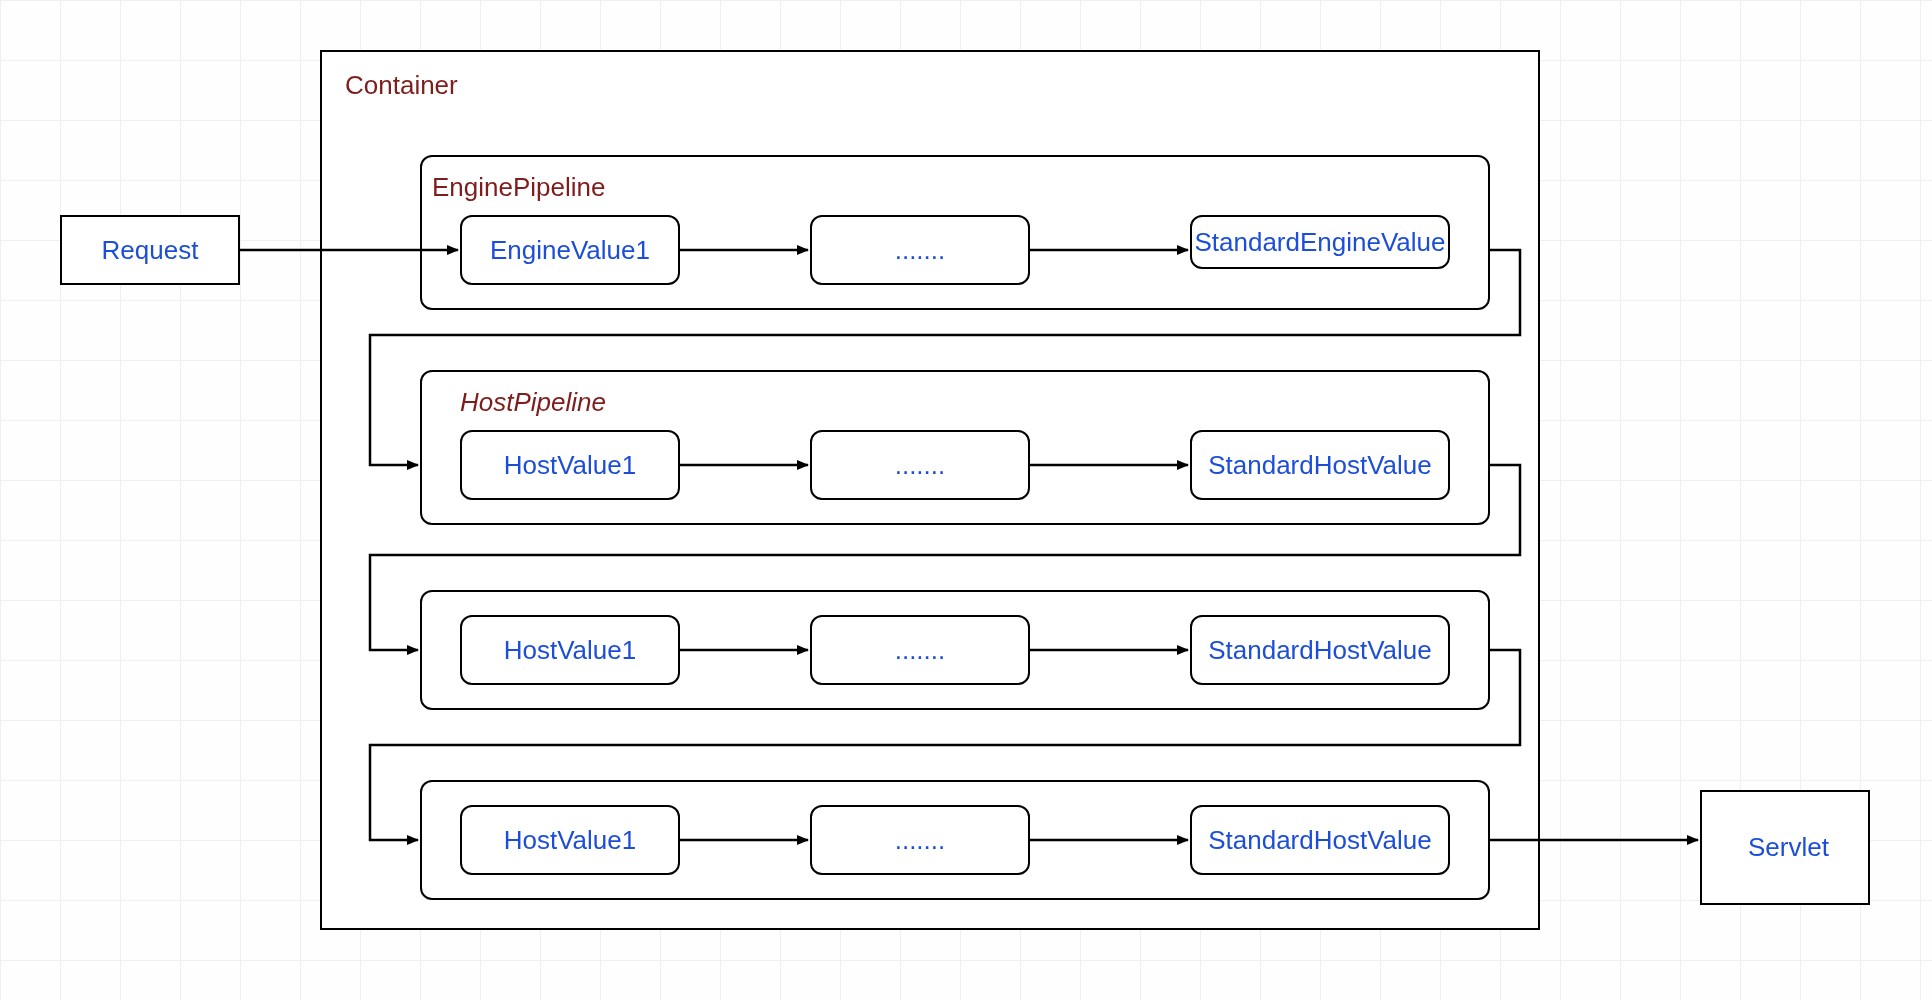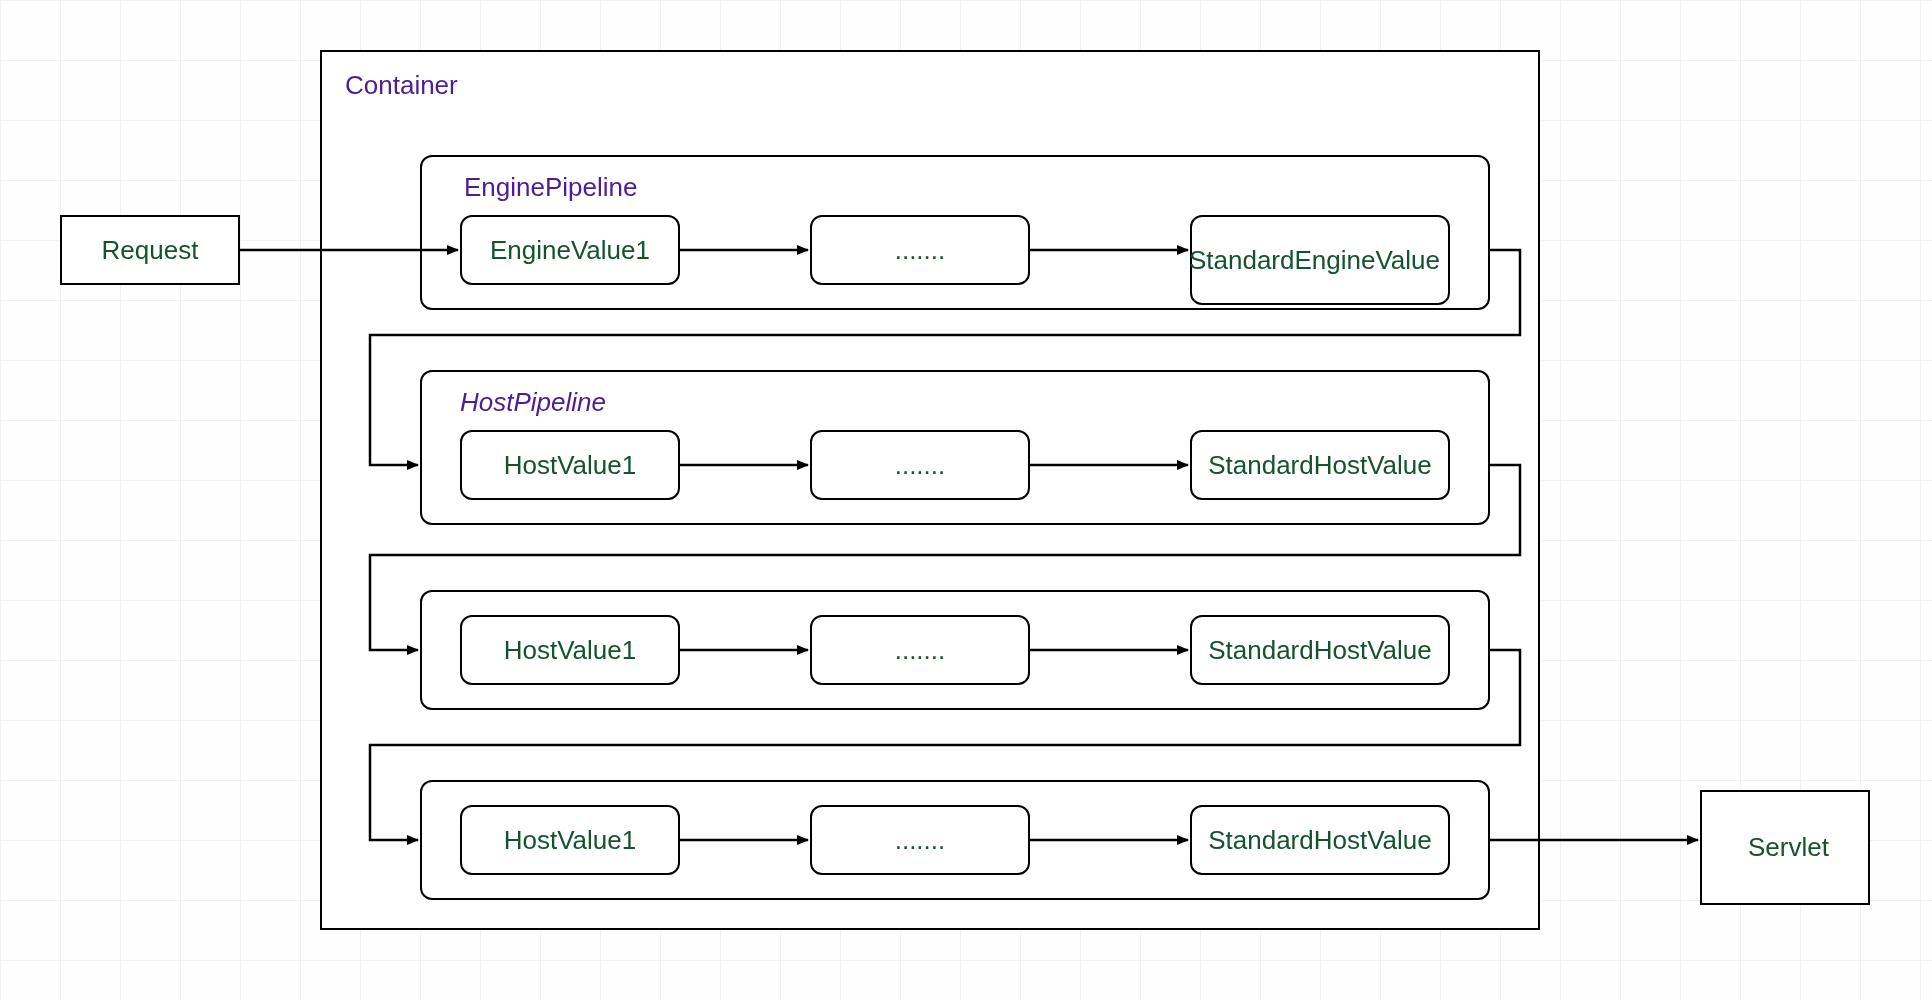--- a/index.html
+++ b/index.html
@@ -27,29 +27,29 @@
   }
   .box {
     position: absolute;
     background: #fff;
     border: 2px solid #000;
     display: flex;
     align-items: center;
     justify-content: center;
     text-align: center;
     font-size: 26px;
-    color: #14532d;
+    color: #1d4ed8;
     box-sizing: border-box;
     padding: 4px 8px;
   }
   .box.rounded { border-radius: 12px; }
   .label {
     position: absolute;
     font-size: 26px;
-    color: #4c1d95;
+    color: #7f1d1d;
   }
   svg.arrows {
     position: absolute;
     inset: 0;
     width: 1932px;
     height: 1000px;
     pointer-events: none;
   }
   .watermark {
     position: absolute;
@@ -69,28 +69,28 @@
 
   <div class="box" style="left:60px; top:215px; width:180px; height:70px;">
     <span>Request</span>
   </div>
 
   <div class="box" style="left:320px; top:50px; width:1220px; height:880px; display:block; padding:0;">
   </div>
   <div class="label" style="left:345px; top:70px;">Container</div>
 
   <div class="box rounded" style="left:420px; top:155px; width:1070px; height:155px; display:block; padding:0;"></div>
-  <div class="label" style="left:464px; top:172px;text-align:right;">EnginePipeline</div>
+  <div class="label" style="left:432px; top:172px;text-align:right;">EnginePipeline</div>
   <div class="box rounded" style="left:460px; top:215px; width:220px; height:70px;border-radius:12px;">
     <span>EngineValue1</span>
   </div>
   <div class="box rounded" style="left:810px; top:215px; width:220px; height:70px;">
     <span>.......</span>
   </div>
-  <div class="box rounded" style="left:1190px; top:215px; width:260px; height:90px;justify-content:flex-end;">
+  <div class="box rounded" style="left:1190px; top:215px; width:260px; height:54px;">
     <span>StandardEngineValue</span>
   </div>
 
   <div class="box rounded" style="left:420px; top:370px; width:1070px; height:155px; display:block; padding:0;"></div>
   <div class="label" style="left:460px; top:387px;font-style:italic;">HostPipeline</div>
   <div class="box rounded" style="left:460px; top:430px; width:220px; height:70px;">
     <span>HostValue1</span>
   </div>
   <div class="box rounded" style="left:810px; top:430px; width:220px; height:70px;">
     <span>.......</span>

